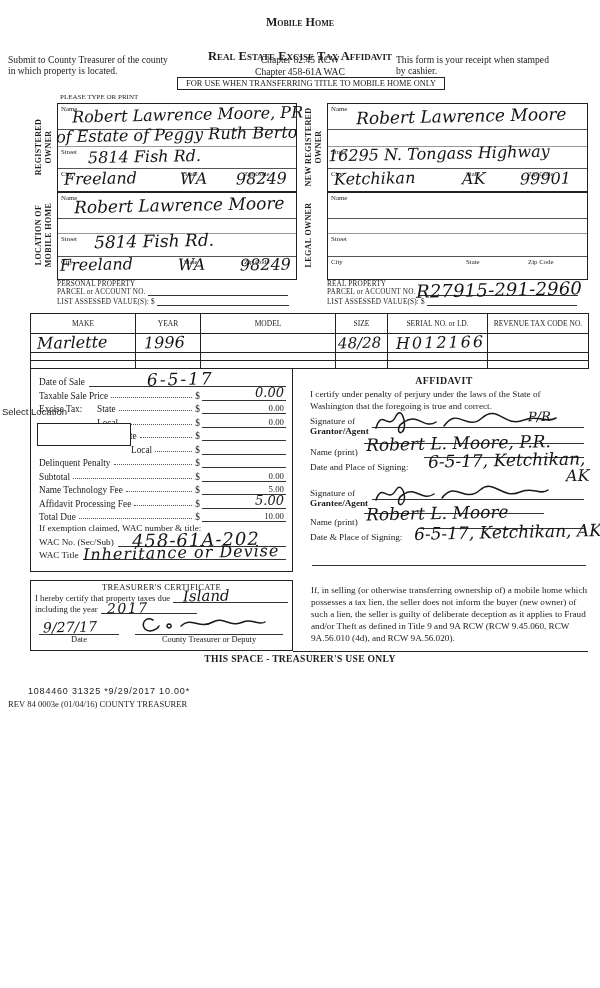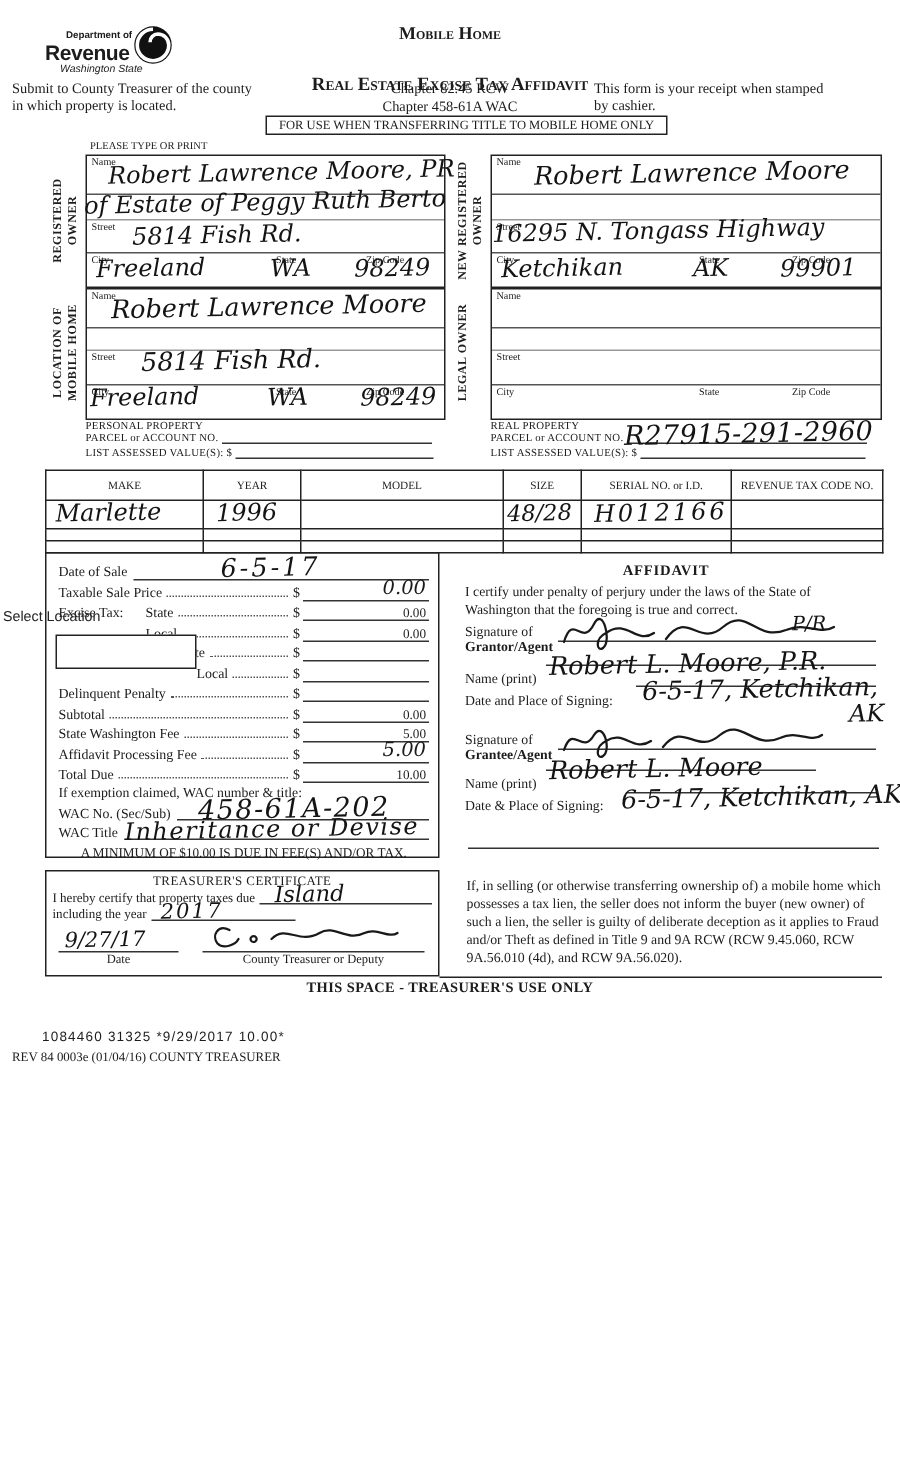--- a/index.html
+++ b/index.html
@@ -53,31 +53,20 @@
   .sig-svg{position:absolute;overflow:visible;}
   .lien{position:absolute;left:311px;top:585px;width:277px;font-size:9.2px;line-height:1.3;}
   .stamp{font-family:Liberation Sans, sans-serif;font-size:9px;letter-spacing:.8px;}
   .select-loc{font-family:"Liberation Sans",sans-serif;font-size:9.5px;color:#222;}
 </style>
 </head>
 <body>
 
 <div id="page">
 
-  <div class="abs" style="left:30px;top:20px;width:130px;">
-    <div style="position:relative;">
-      <div style="font-family:'Liberation Sans',sans-serif;font-size:6.5px;font-weight:bold;margin-left:14px;">Department of</div>
-      <div style="font-family:'Liberation Sans',sans-serif;font-size:14px;font-weight:bold;letter-spacing:-.3px;">Revenue</div>
-      <div style="font-family:'Liberation Sans',sans-serif;font-size:7px;font-style:italic;margin-left:10px;">Washington State</div>
-      <svg class="abs" style="left:58px;top:-4px;" width="28" height="28" viewBox="0 0 28 28">
-        <circle cx="14" cy="14" r="12.5" fill="#111"></circle>
-        <path d="M14 3.5 a10.5 10.5 0 1 0 10.5 10.5 c0-4.2-3.2-7.3-7.3-7.3 a5.4 5.4 0 0 0-5.2 5.4" stroke="#fff" stroke-width="2.4" fill="none"></path>
-      </svg>
-    </div>
-  </div>
 
   <div class="abs sc b ctr" style="left:0;top:15px;width:600px;font-size:12px;">Mobile Home</div>
   <div class="abs sc b ctr" style="left:0;top:29px;width:600px;font-size:12.5px;margin-top:20px;">Real Estate Excise Tax Affidavit</div>
 
   <div class="abs" style="left:8px;top:54px;font-size:9.6px;line-height:1.18;">
     <div>Submit to County Treasurer of the county</div>
     <div>in which property is located.</div>
   </div>
 
   <div class="abs ctr" style="left:200px;top:54px;width:200px;font-size:9.6px;line-height:1.2;">
@@ -292,21 +281,21 @@
         <span class="dollar">$</span>
         <span class="amount"></span>
       </div>
     <div class="fee-row">
         <span class="flabel">Subtotal</span>
         <span class="leader"></span>
         <span class="dollar">$</span>
         <span class="amount">0.00</span>
       </div>
     <div class="fee-row">
-        <span class="flabel">State Washington Fee</span>
+        <span class="flabel">Name Technology Fee</span>
         <span class="leader"></span>
         <span class="dollar">$</span>
         <span class="amount">5.00</span>
       </div>
     <div class="fee-row">
         <span class="flabel">Affidavit Processing Fee</span>
         <span class="leader"></span>
         <span class="dollar">$</span>
         <span class="amount hwv">5.00</span>
       </div>
@@ -323,21 +312,20 @@
       <span style="flex:1;border-bottom:1px solid #333;margin-left:4px;position:relative;">
         <span class="hw hw18 ahw" style="left:14px;top:-15px;letter-spacing:1px;">458-61A-202</span>
       </span>
     </div>
     <div style="display:flex;align-items:flex-end;height:13px;font-size:9.2px;">
       <span>WAC Title</span>
       <span style="flex:1;border-bottom:1px solid #333;margin-left:4px;position:relative;">
         <span class="hw hw16 ahw" style="left:0px;top:-14px;letter-spacing:1px;">Inheritance or Devise</span>
       </span>
     </div>
-    <div class="ctr" style="font-size:8.8px;margin-top:3px;">A MINIMUM OF $10.00 IS DUE IN FEE(S) AND/OR TAX.</div>
 
     <div class="abs" style="left:6px;top:54px;width:92px;height:21px;border:1.6px solid #222;background:#fff;"></div>
   </div>
 
   <div class="abs select-loc" style="left:2px;top:406px;">Select Location</div>
 
   <div class="af">
     <div class="ctr b" style="position:absolute;left:0;top:3px;width:100%;font-size:9.8px;letter-spacing:.5px;">AFFIDAVIT</div>
     <div style="position:absolute;left:10px;top:17px;width:272px;line-height:1.25;font-family:Liberation Serif, serif;">
       <span>I certify under penalty of perjury under the laws of the State of</span><br>

